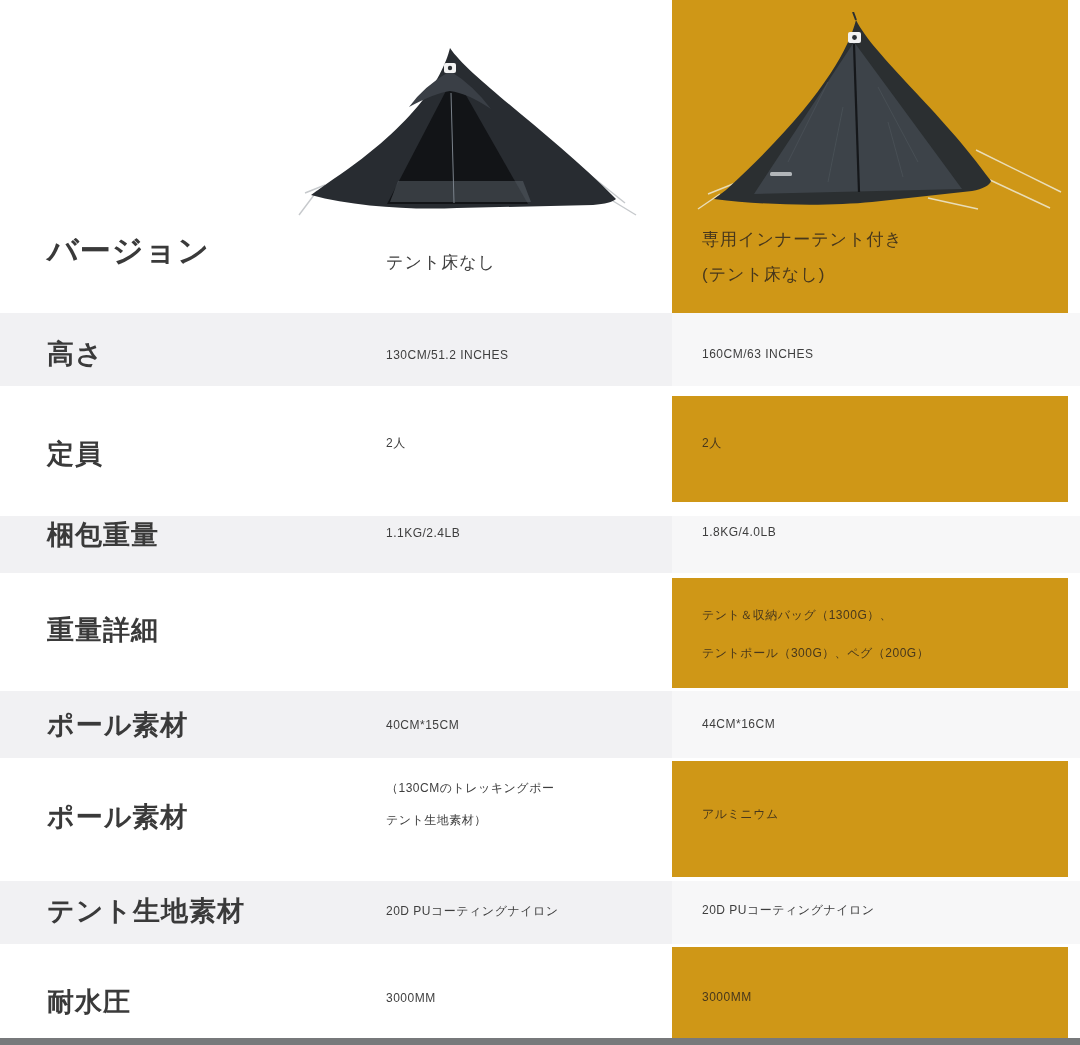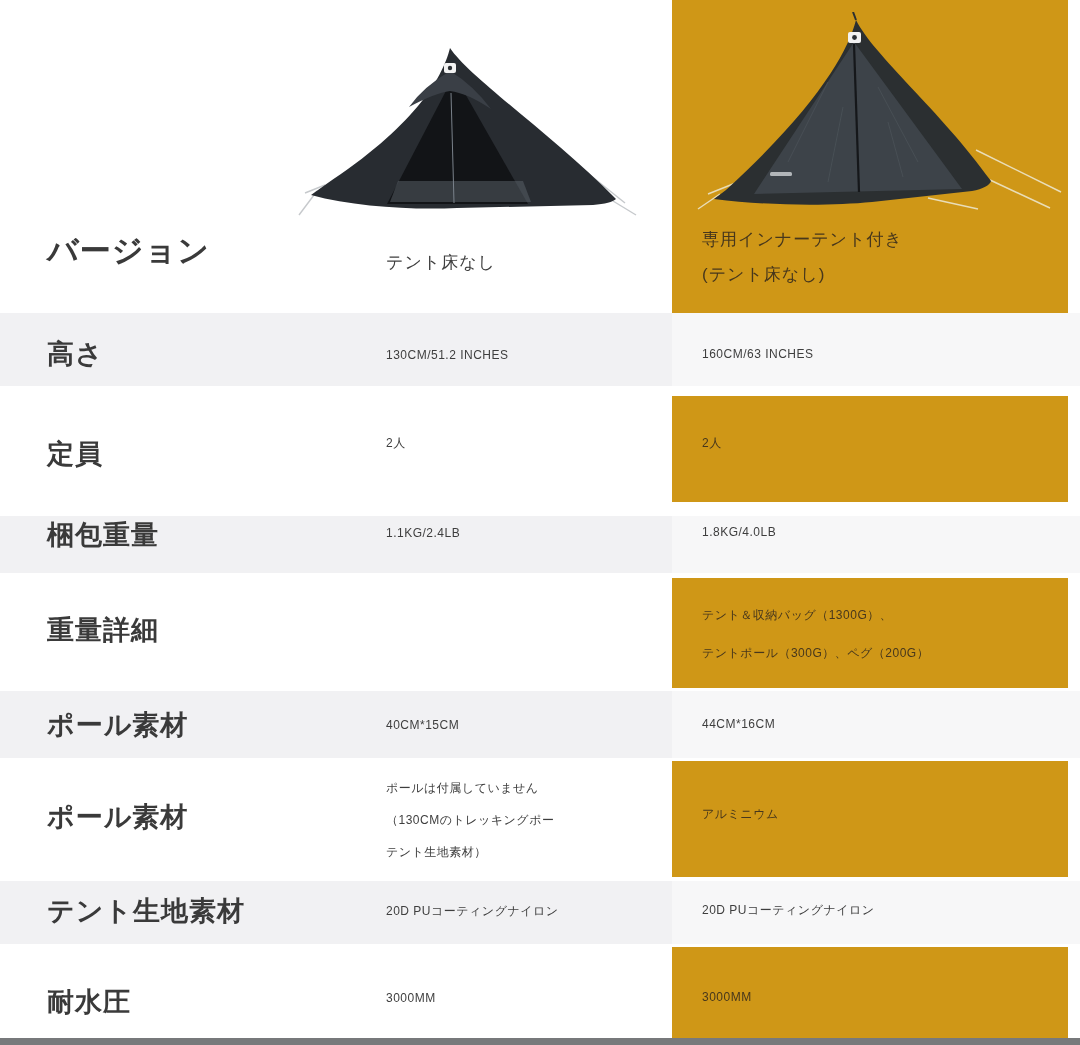--- a/index.html
+++ b/index.html
@@ -124,21 +124,20 @@
   <div class="rowlabel" style="top:799px">ポール素材</div>
   <div class="rowlabel" style="top:893px">テント生地素材</div>
   <div class="rowlabel" style="top:984px">耐水圧</div>
 
   <div class="val mid jp-big" style="top:250px">テント床なし</div>
   <div class="val mid" style="top:342px">130CM/51.2 INCHES</div>
   <div class="val mid" style="top:430px">2人</div>
   <div class="val mid" style="top:520px">1.1KG/2.4LB</div>
   <div class="val mid" style="top:712px">40CM*15CM</div>
   <div class="val mid multiline lh32" style="top:772px">
-    <div>ポールは付属していません</div>
     <div>（130CMのトレッキングポー</div>
     <div>テント生地素材）</div>
   </div>
   <div class="val mid" style="top:898px">20D PUコーティングナイロン</div>
   <div class="val mid" style="top:985px">3000MM</div>
 
   <div class="val right ongold jp-big multiline lh35" style="top:222px">
     <div>専用インナーテント付き</div>
     <div>(テント床なし)</div>
   </div>

